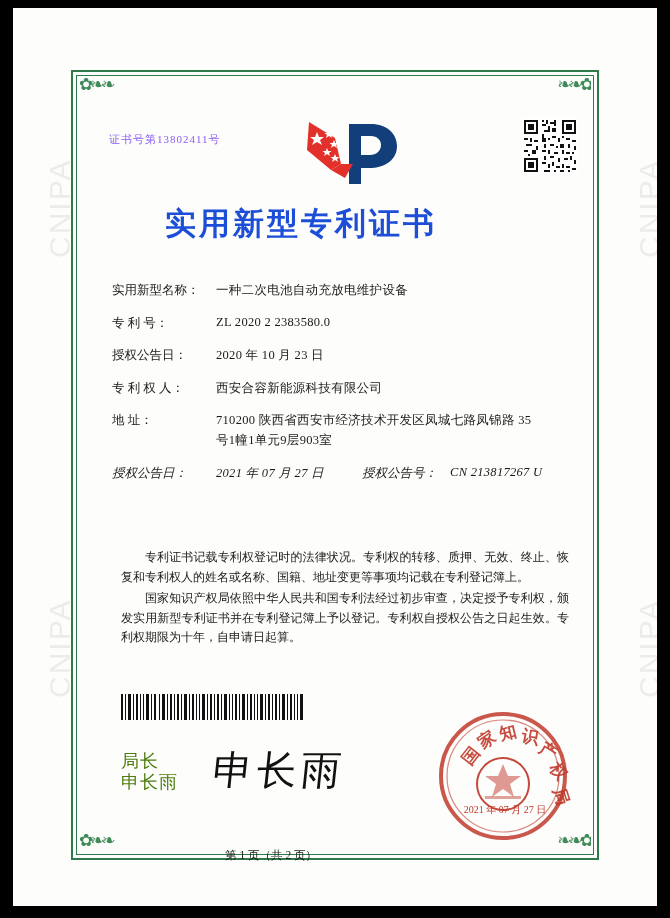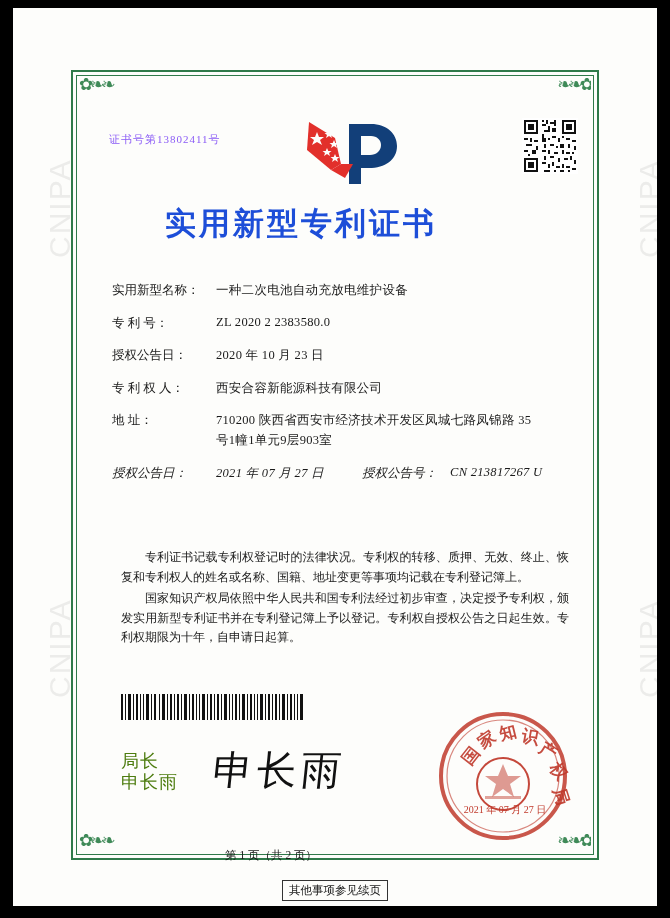--- a/index.html
+++ b/index.html
@@ -452,15 +452,14 @@
   </div>
   <div class="seal-date">2021 年 07 月 27 日</div>
 
   <div class="sign-label">
     <div>局长</div>
     <div>申长雨</div>
   </div>
   <div class="signature">申长雨</div>
 
   <div class="pagefoot">第 1 页（共 2 页）</div>
-  <div class="footnote"><span>其他事项参见续页</span></div>
 
 </div>
 
 </body></html>

